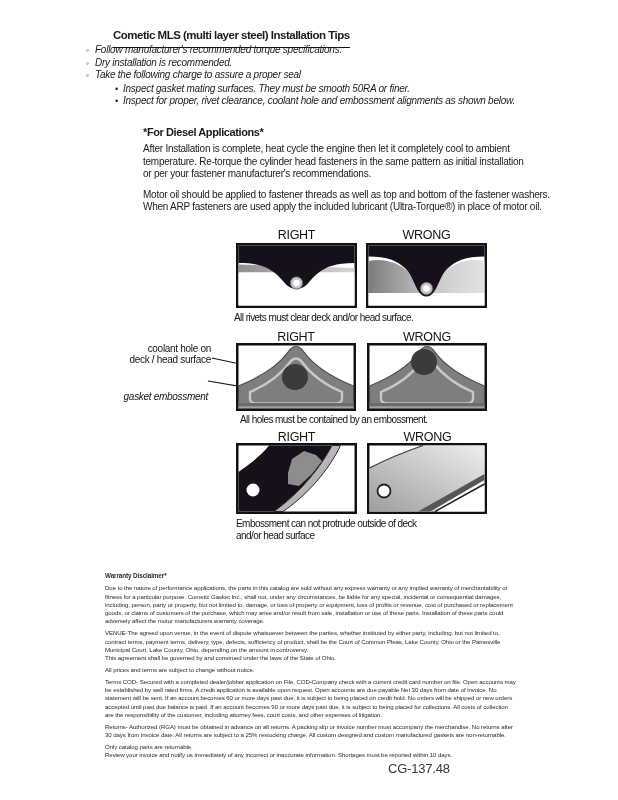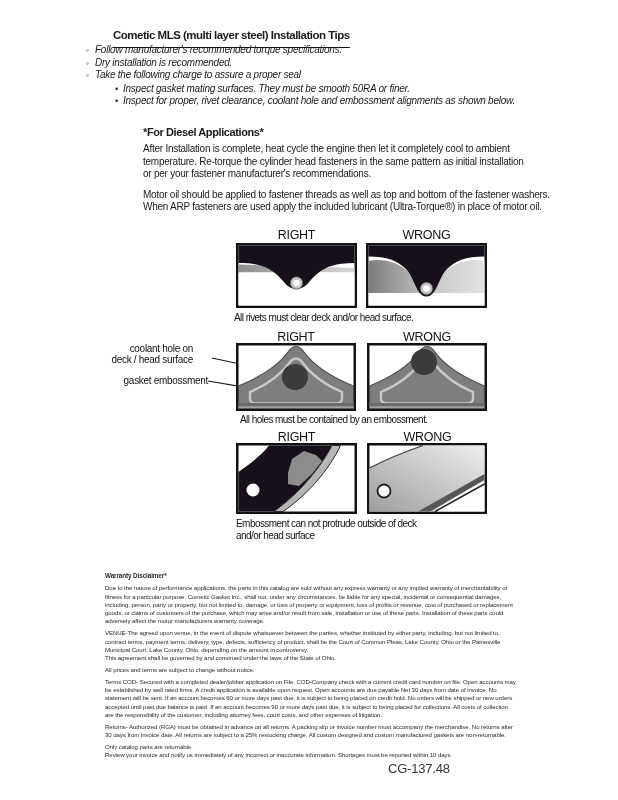--- a/index.html
+++ b/index.html
@@ -96,23 +96,23 @@
   <path d="M2.5,2.5 H118.5 V13.5 C99,13.5 90.5,17.5 81.5,25.5 C72.5,33.5 71,53.5 60.5,53.5 C50,53.5 48.5,33.5 39.5,25.5 C30.5,17.5 22,13.5 2.5,13.5 Z" fill="#17101b"></path>
   <circle cx="60.5" cy="45.5" r="6.2" fill="#c4c4c4" stroke="#5a5a5a" stroke-width="0.8"></circle>
   <circle cx="60.5" cy="45.5" r="3.3" fill="#ffffff"></circle>
 </svg>
 
 <div class="abs dg-caption" style="left:234px; top:312px;">All rivets must clear deck and/or head surface.</div>
 
 <div class="abs rw-label" style="left:236px; top:330px; width:120px;">RIGHT</div>
 <div class="abs rw-label" style="left:367px; top:330px; width:120px;">WRONG</div>
 
-<div class="abs callout" style="right:425px; top:343px;">coolant hole on
+<div class="abs callout" style="right:407px; top:343px;">coolant hole on
 deck / head surface</div>
-<div class="abs callout" style="right:410px; top:375px;">gasket embossment</div>
+<div class="abs callout" style="right:410px; top:391px;font-style:italic;">gasket embossment</div>
 
 <svg class="abs" style="left:205px; top:352px;" width="100" height="45" viewBox="0 0 100 45">
   <line x1="7" y1="6" x2="90" y2="24" stroke="#161616" stroke-width="1.1"></line>
   <line x1="3" y1="29" x2="56" y2="38" stroke="#161616" stroke-width="1.1"></line>
 </svg>
 
 <svg class="abs dgbox" style="left:236px; top:343px;" width="120" height="68" viewBox="0 0 120 68">
   <rect x="1.25" y="1.25" width="117.5" height="65.5" fill="#ffffff" stroke="#121212" stroke-width="2.5"></rect>
   <path d="M2.5,65.5 V43 C22,35 42,23 52,9 C55,4.5 57.5,3.5 60,3.5 C62.5,3.5 65,4.5 68,9 C78,23 98,35 117.5,43 V65.5 Z" fill="#7e7e7e" stroke="#4d4d4d" stroke-width="1.2"></path>
   <path d="M14,56 V49 C32,41.5 46,30 54.5,18.5 C57.5,14.5 62.5,14.5 65.5,18.5 C74,30 88,41.5 106,49 V56 C106,59 103,60.5 99,60.5 H21 C17,60.5 14,59 14,56 Z" fill="none" stroke="#c8c8c8" stroke-width="2.4"></path>

